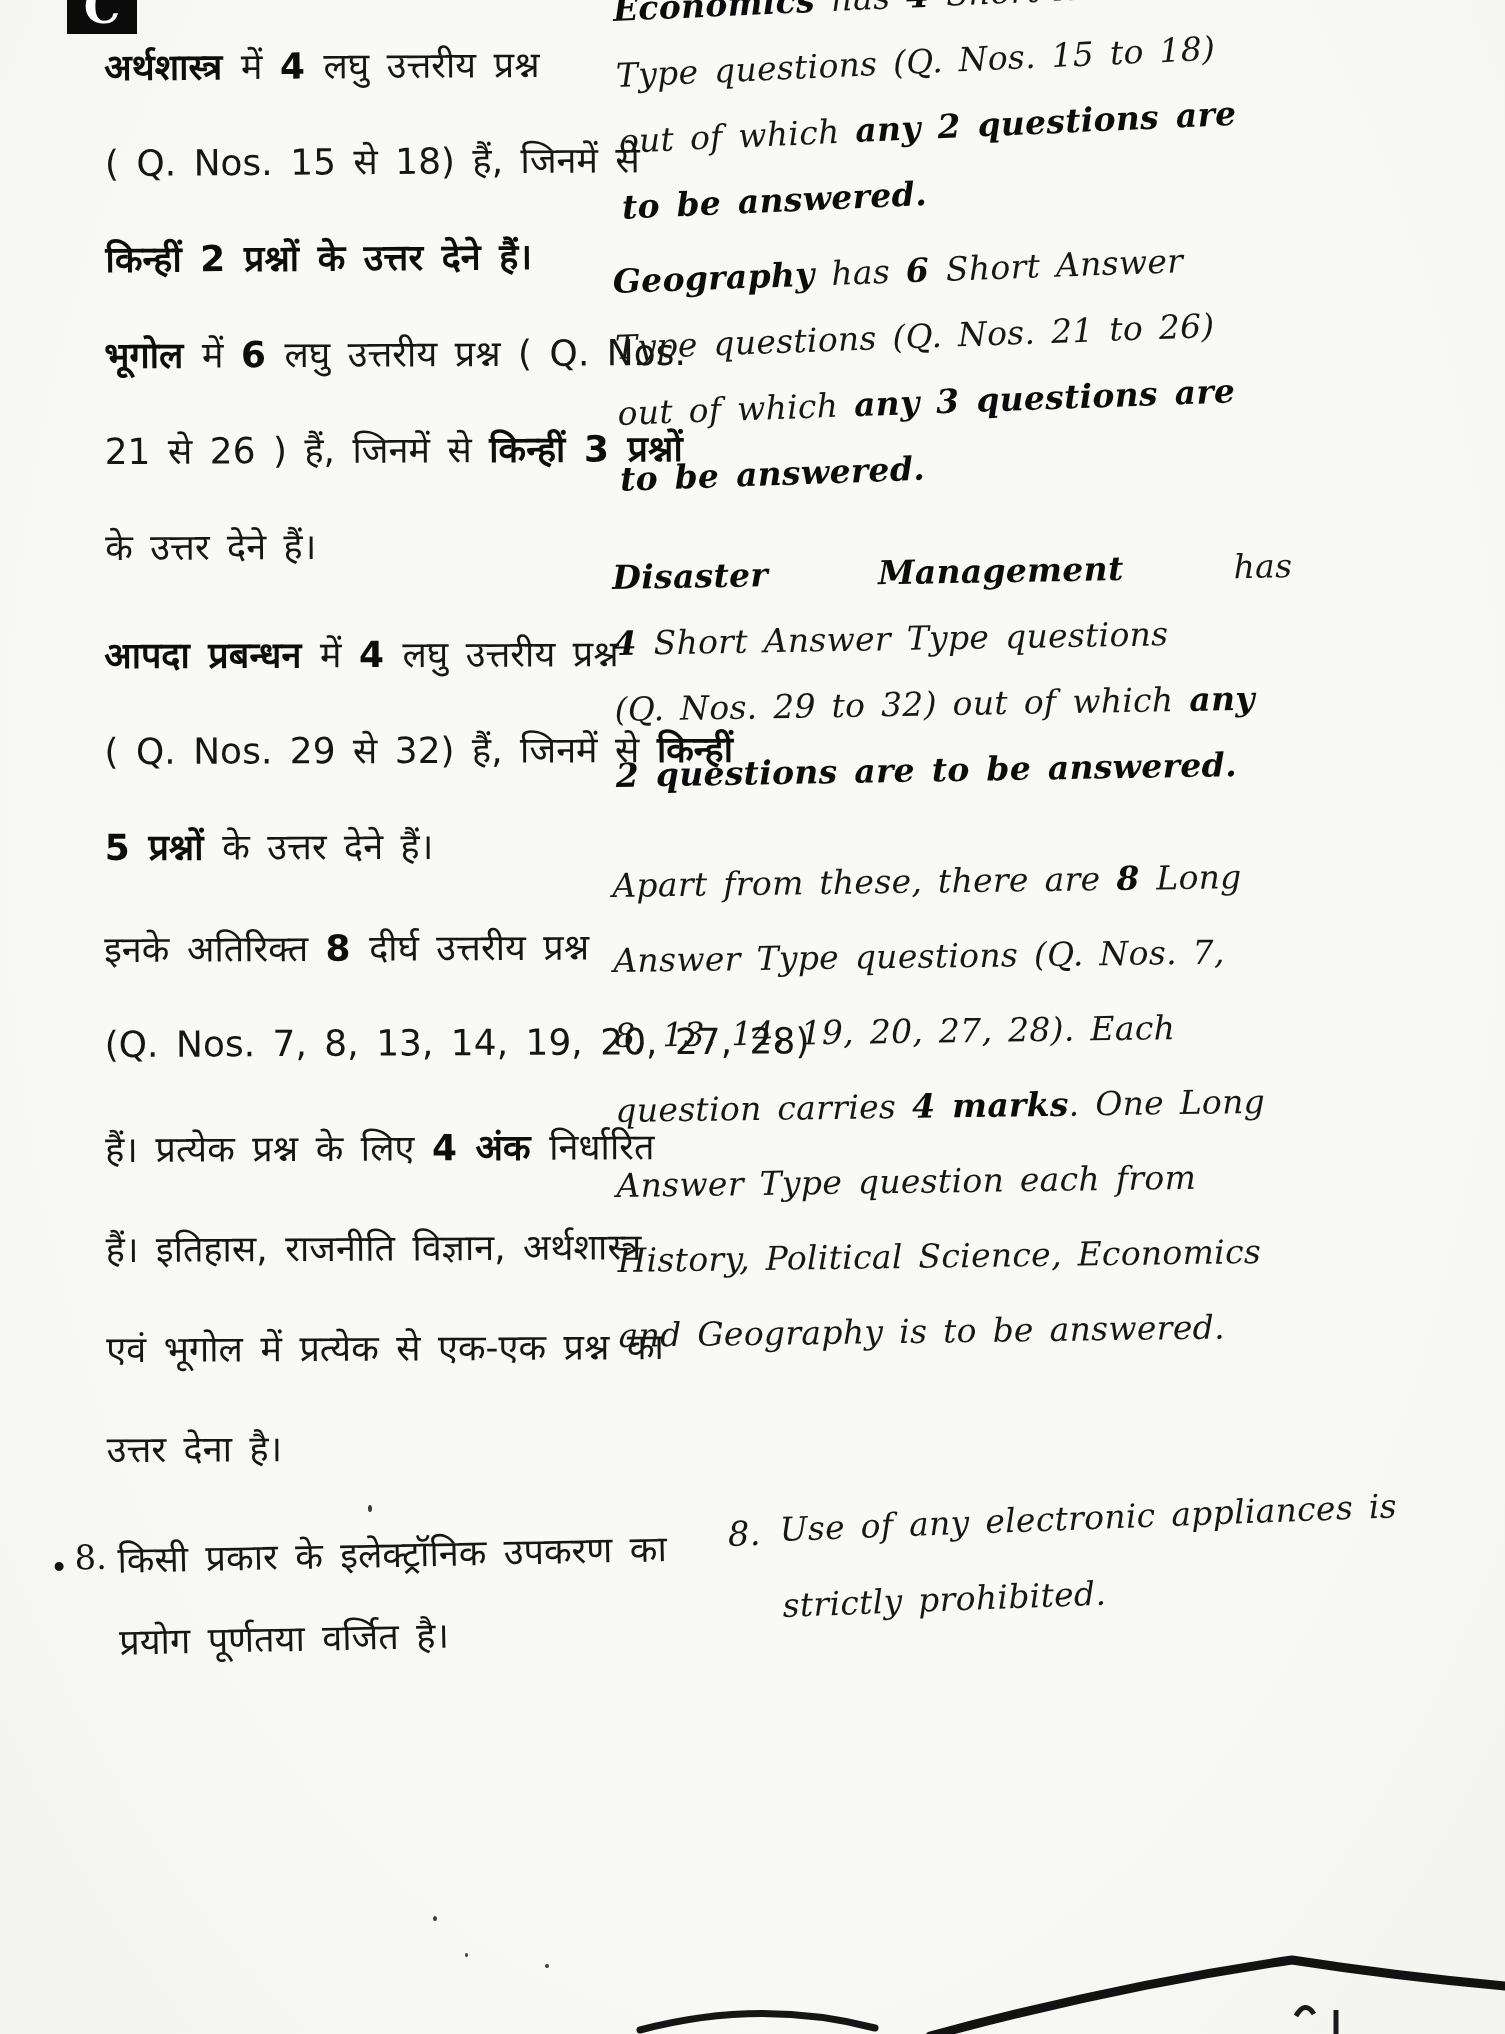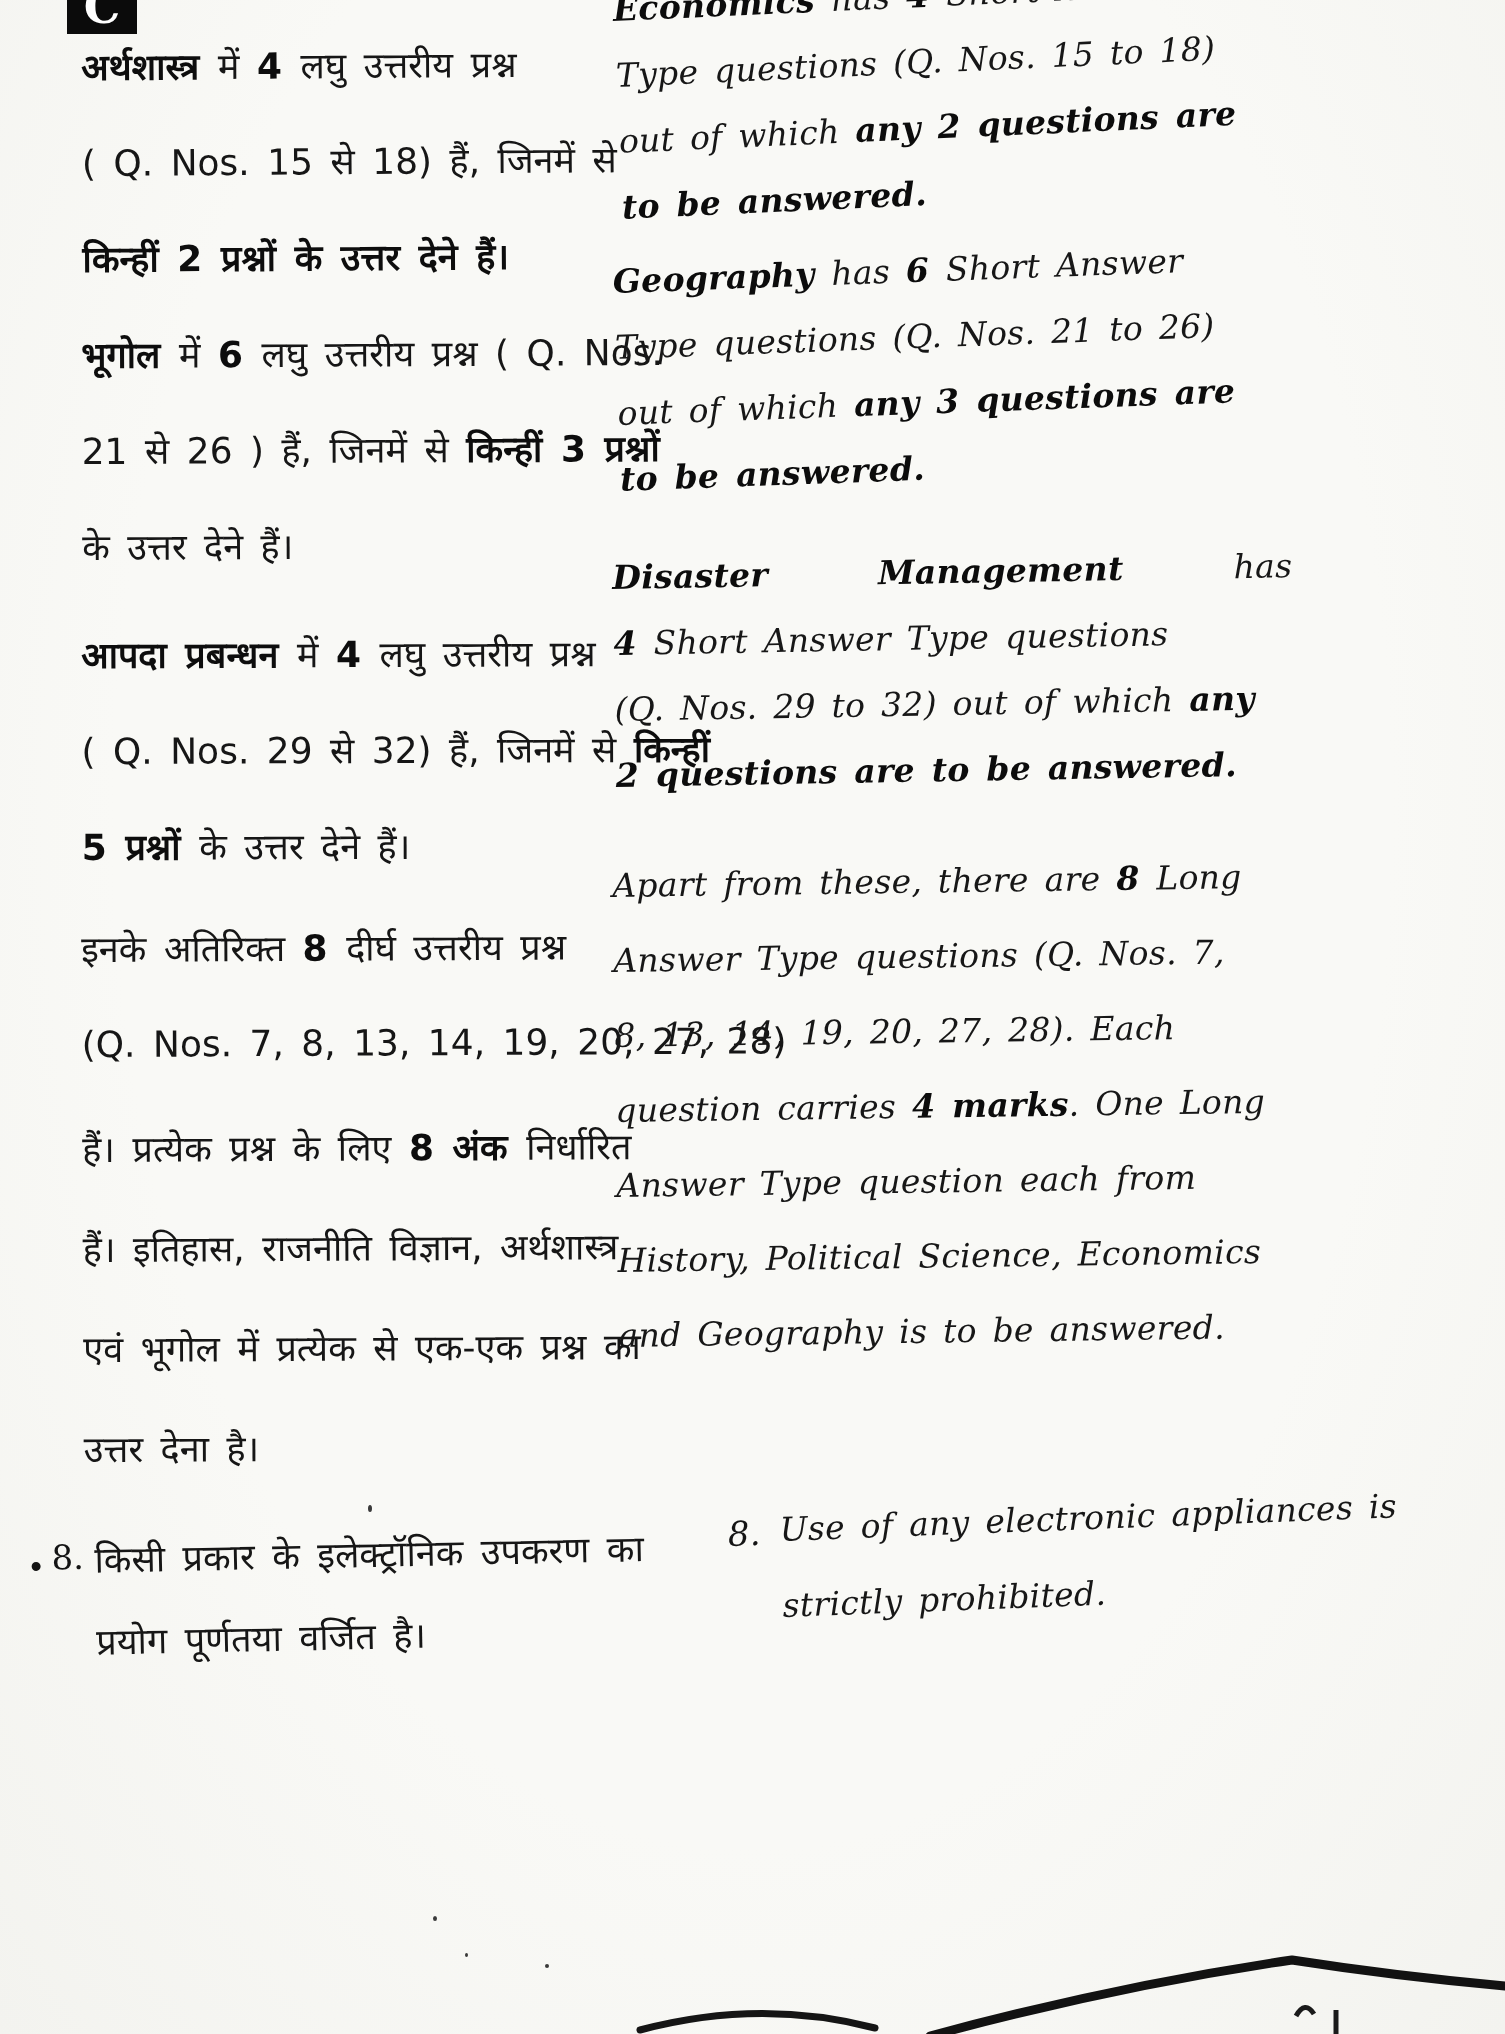--- a/index.html
+++ b/index.html
@@ -18,21 +18,21 @@
     position:absolute;left:67px;top:0;width:70px;height:34px;
     background:#0b0b0b;color:#ffffff;
     overflow:hidden;
     font-family:"DejaVu Serif",serif;
     font-weight:bold;font-size:46px;line-height:58px;
     text-align:center;
   }
   .badge span{display:block;margin-top:-22px;}
 
   .col{position:absolute;top:0;}
-  .col-left{left:81px;width:480px;height:1767px;}
+  .col-left{left:104px;width:480px;height:1767px;}
   .col-right{left:612px;width:680px;height:2034px;}
 
   .para{position:absolute;left:0;width:100%;transform-origin:0 0;}
 
   .line{white-space:nowrap;}
   .lh96  .line{height:96px;}
   .lh100 .line{height:100px;}
   .lh82  .line{height:82px;}
   .lh66  .line{height:66px;}
   .lh75  .line{height:75px;}
@@ -121,21 +121,21 @@
         <div class="line"><span class="seg">के उत्तर देने हैं।</span></div>
       </div>
     <div class="para hp3 lh96">
         <div class="line"><span class="seg bold">आपदा प्रबन्धन </span><span class="seg">में </span><span class="seg bold">4 </span><span class="seg">लघु उत्तरीय प्रश्न</span></div>
         <div class="line"><span class="seg">( Q. Nos. 29 से 32) हैं, जिनमें से </span><span class="seg bold">किन्हीं</span></div>
         <div class="line"><span class="seg bold">5 प्रश्नों </span><span class="seg">के उत्तर देने हैं।</span></div>
       </div>
     <div class="para hp4 lh100">
         <div class="line"><span class="seg">इनके अतिरिक्त </span><span class="seg bold">8 </span><span class="seg">दीर्घ उत्तरीय प्रश्न</span></div>
         <div class="line"><span class="seg">(Q. Nos. 7, 8, 13, 14, 19, 20, 27, 28)</span></div>
-        <div class="line"><span class="seg">हैं। प्रत्येक प्रश्न के लिए </span><span class="seg bold">8 अंक </span><span class="seg">निर्धारित</span></div>
+        <div class="line"><span class="seg">हैं। प्रत्येक प्रश्न के लिए </span><span class="seg bold">4 अंक </span><span class="seg">निर्धारित</span></div>
         <div class="line"><span class="seg">हैं। इतिहास, राजनीति विज्ञान, अर्थशास्त्र</span></div>
         <div class="line"><span class="seg">एवं भूगोल में प्रत्येक से एक-एक प्रश्न का</span></div>
         <div class="line"><span class="seg">उत्तर देना है।</span></div>
       </div>
 
     <div class="item item-hindi lh82">
       <span class="item-bullet"></span>
       <span class="item-num">8.</span>
       <div class="item-lines hindi lh82">
           <div class="line"><span class="seg">किसी प्रकार के इलेक्ट्रॉनिक उपकरण का</span></div>

